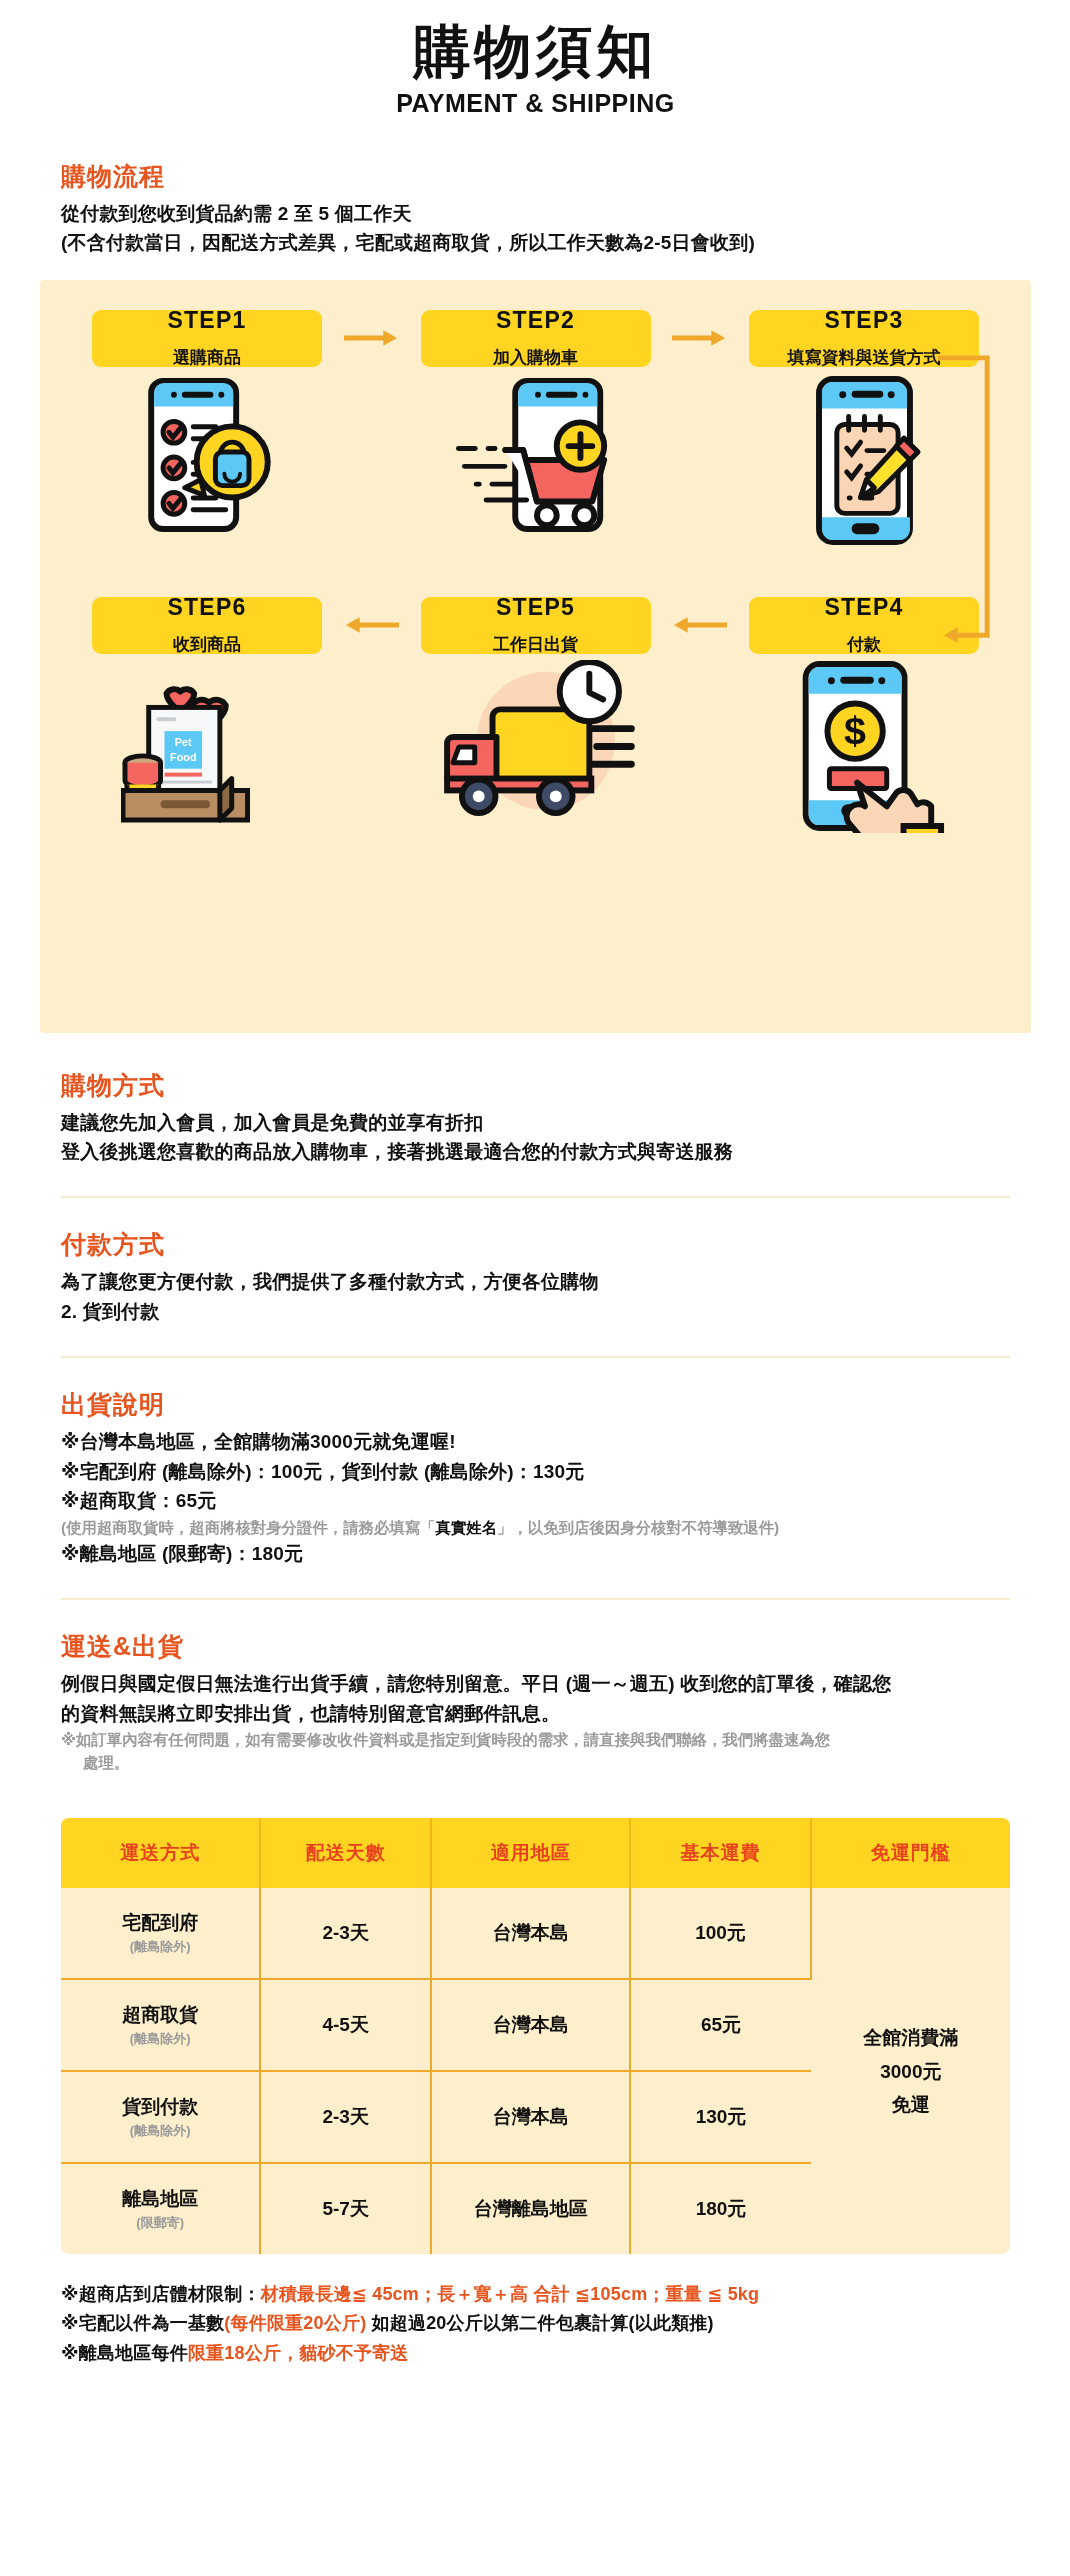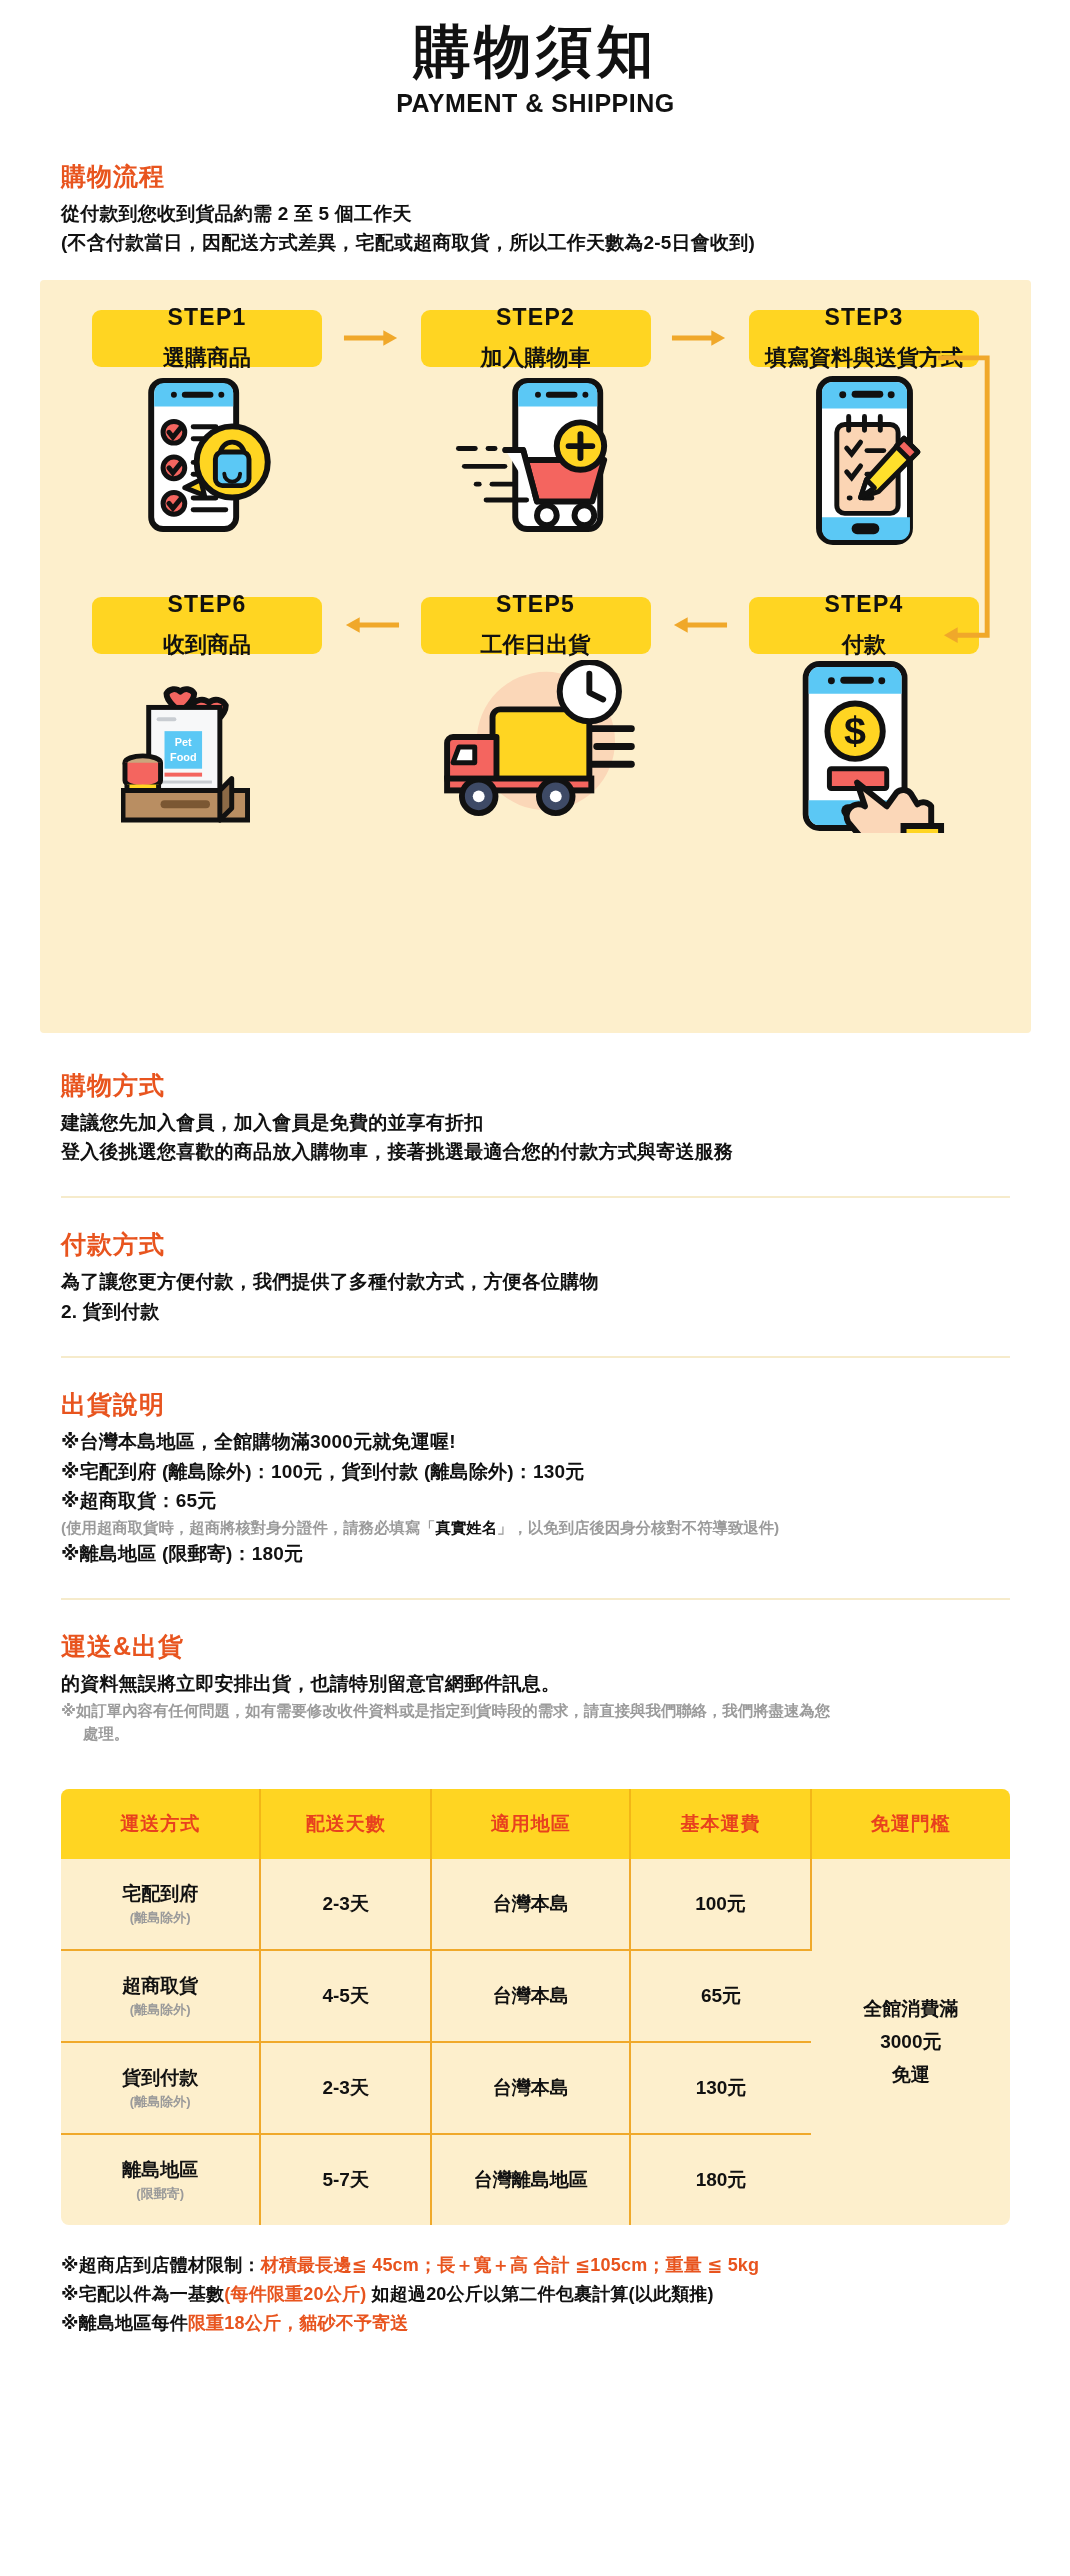--- a/index.html
+++ b/index.html
@@ -55,21 +55,21 @@
   .steprow.r2 { margin-top: 26px; }
   .stepbox {
     background: #FFD522;
     border-radius: 9px;
     width: 230px; height: 57px;
     display: flex; flex-direction: column;
     align-items: center; justify-content: center;
     box-shadow: 0 0 0 5px #FDEFCC;
   }
   .stepbox .t1 { font-size: 23px; font-weight: bold; letter-spacing: 1.2px; color: #111; }
-  .stepbox .t2 { font-size: 22px; font-weight: bold; color: #111; margin-top: 12px; }
+  .stepbox .t2 { font-size: 17px; font-weight: bold; color: #111; margin-top: 12px; }
   .arrow {
     flex: 1; display: flex; align-items: center; justify-content: center;
   }
   .arrow svg { display: block; }
 
   .iconrow { display: flex; padding: 0 52px; margin-top: 6px; height: 198px; }
   .iconcell { width: 230px; display: flex; align-items: flex-start; justify-content: center; }
   .gapcell { flex: 1; }
 
   
@@ -377,20 +377,21 @@
     <div class="sec-line">※台灣本島地區，全館購物滿3000元就免運喔!</div>
     <div class="sec-line">※宅配到府 (離島除外)：100元，貨到付款 (離島除外)：130元</div>
     <div class="sec-line">※超商取貨：65元</div>
     <div class="sec-sub"><span>(使用超商取貨時，超商將核對身分證件，請務必填寫「</span><b>真實姓名</b><span>」，以免到店後因身分核對不符導致退件)</span></div>
     <div class="sec-line">※離島地區 (限郵寄)：180元</div>
   </div>
   <div class="divider"></div>
 
   <div class="sec" style="margin-top:30px;">
     <div class="sec-title">運送&amp;出貨</div>
+    <div class="sec-line">例假日與國定假日無法進行出貨手續，請您特別留意。平日 (週一～週五) 收到您的訂單後，確認您</div>
     <div class="sec-line">的資料無誤將立即安排出貨，也請特別留意官網郵件訊息。</div>
     <div class="sec-sub">※如訂單內容有任何問題，如有需要修改收件資料或是指定到貨時段的需求，請直接與我們聯絡，我們將盡速為您</div>
     <div class="sec-sub" style="padding-left:22px;">處理。</div>
   </div>
 
   <div class="tblwrap">
     <table class="ship">
       <thead>
         <tr>
           <th style="width:21%">運送方式</th>

